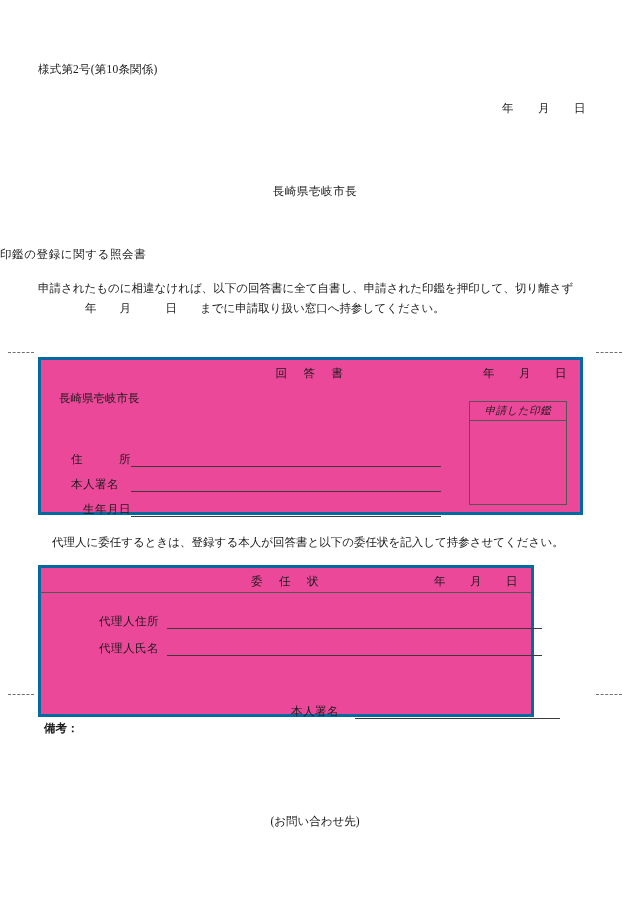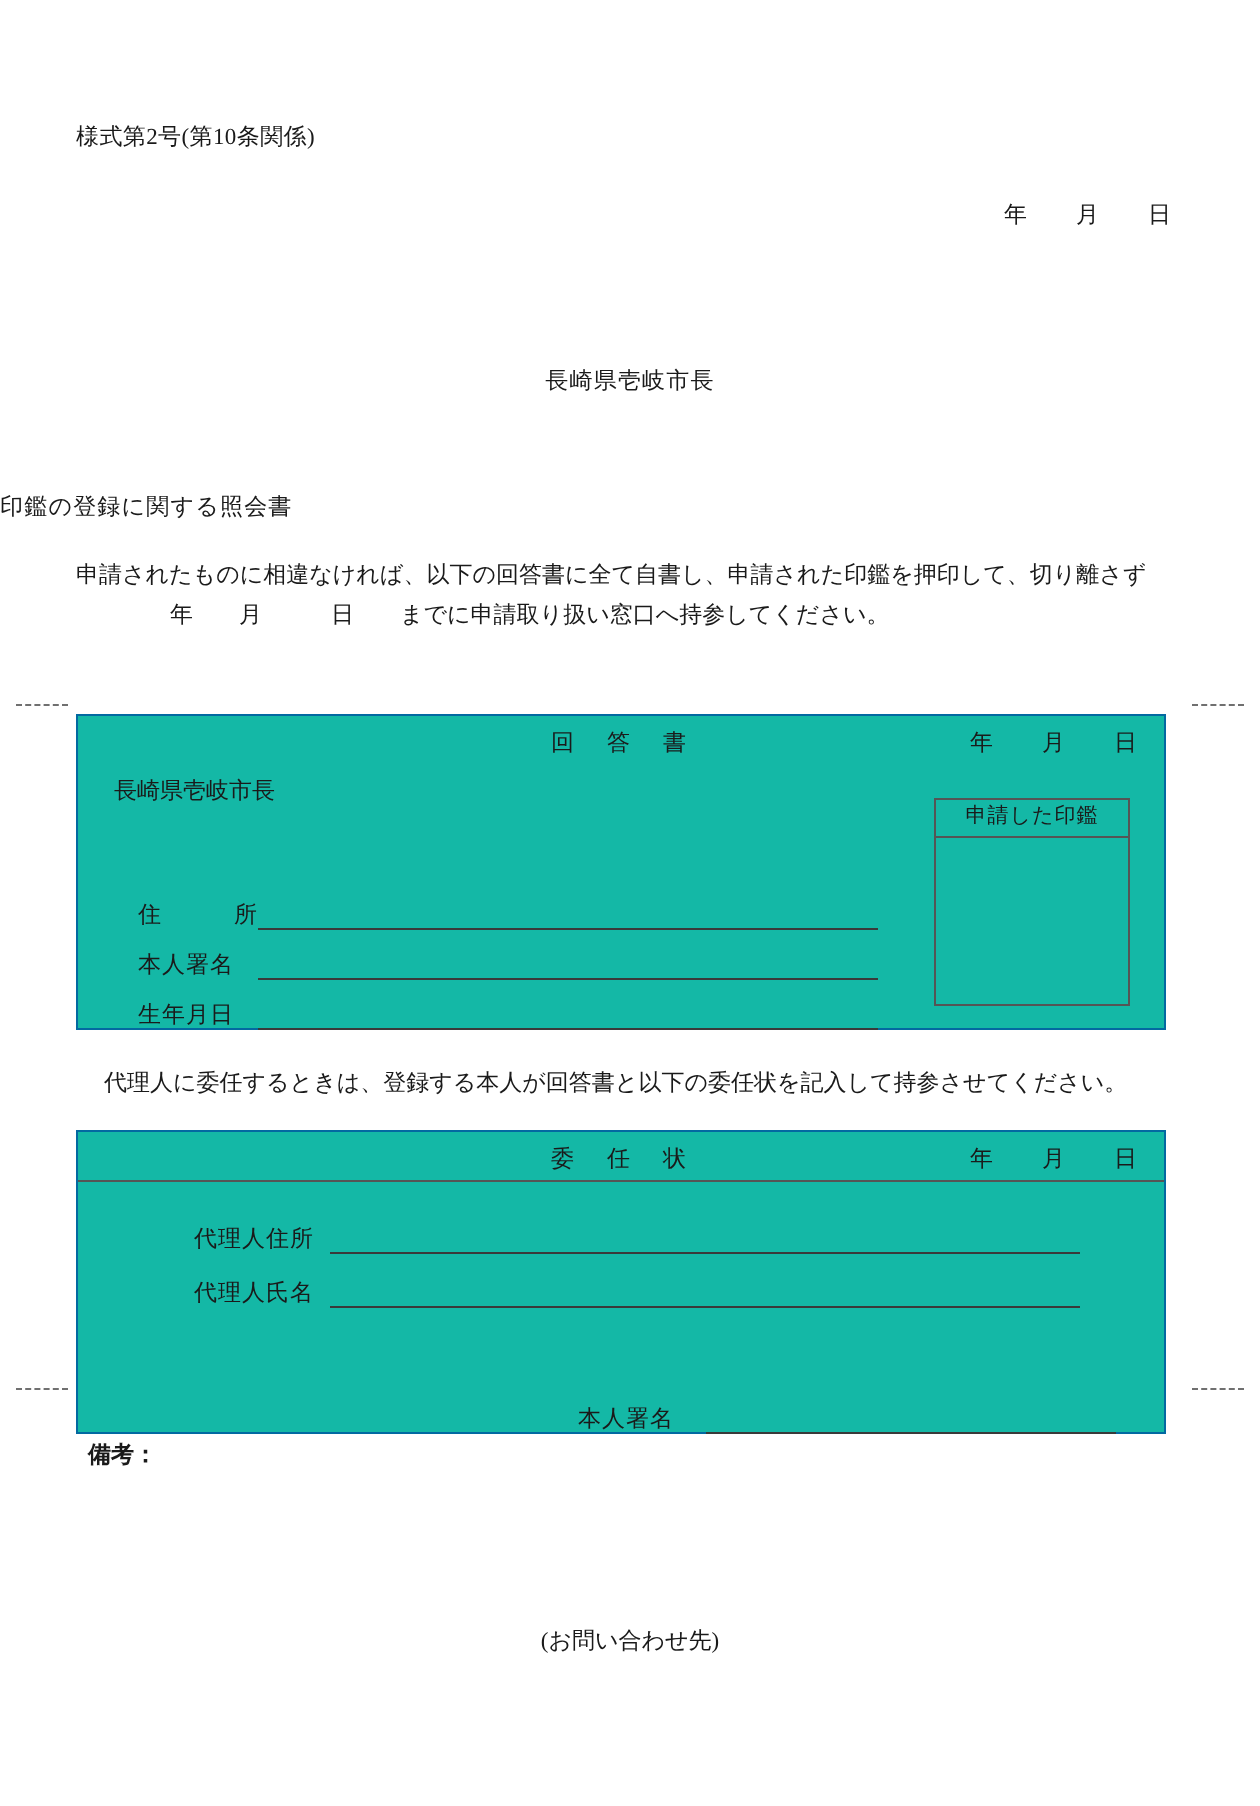--- a/index.html
+++ b/index.html
@@ -68,32 +68,32 @@
     border-top: 1px dashed #707070;
   }
   .cut-l-top { left: 8px; top: 352px; }
   .cut-r-top { left: 596px; top: 352px; }
   .cut-l-bot { left: 8px; top: 694px; }
   .cut-r-bot { left: 596px; top: 694px; }
 
   
   .formbox {
     position: absolute;
-    border: 1px solid #0369a1;
-    background: #14b8a6;
+    border: 3px solid #0369a1;
+    background: #ec4899;
     box-sizing: border-box;
   }
 
   #answer-box {
     left: 38px; top: 357px;
     width: 545px; height: 158px;
   }
   #proxy-box {
     left: 38px; top: 565px;
-    width: 545px; height: 152px;
+    width: 496px; height: 152px;
   }
 
   .boxheader {
     position: relative;
     height: 24px;
   }
   .boxheader .title {
     position: absolute;
     left: 0; right: 0; top: 6px;
     text-align: center;
@@ -137,40 +137,41 @@
   }
   .fieldrow .fline {
     display: inline-block;
     border-bottom: 1px solid #3a3a3a;
     vertical-align: bottom;
     height: 12px;
   }
 
   #row-address { top: 92px; }
   #row-signature { top: 117px; }
-  #row-birth { top: 142px; }
+  #row-birth { top: 142px; text-align: right; }
   #row-address .fline,
   #row-signature .fline,
   #row-birth .fline { width: 310px; }
 
   
   #seal-box {
     position: absolute;
     left: 428px; top: 41px;
     width: 98px; height: 104px;
     border: 1px solid #555555;
     box-sizing: border-box;
   }
   #seal-box .seal-title {
     height: 18px;
     border-bottom: 1px solid #555555;
     text-align: center;
     font-size: 10.5px;
     line-height: 18px;
     letter-spacing: 0.5px;
+    font-style: italic;
   }
   #seal-box .seal-area { height: 84px; }
 
   
   #proxy-note {
     left: 52px; top: 537px;
     font-size: 11.5px;
   }
 
   

